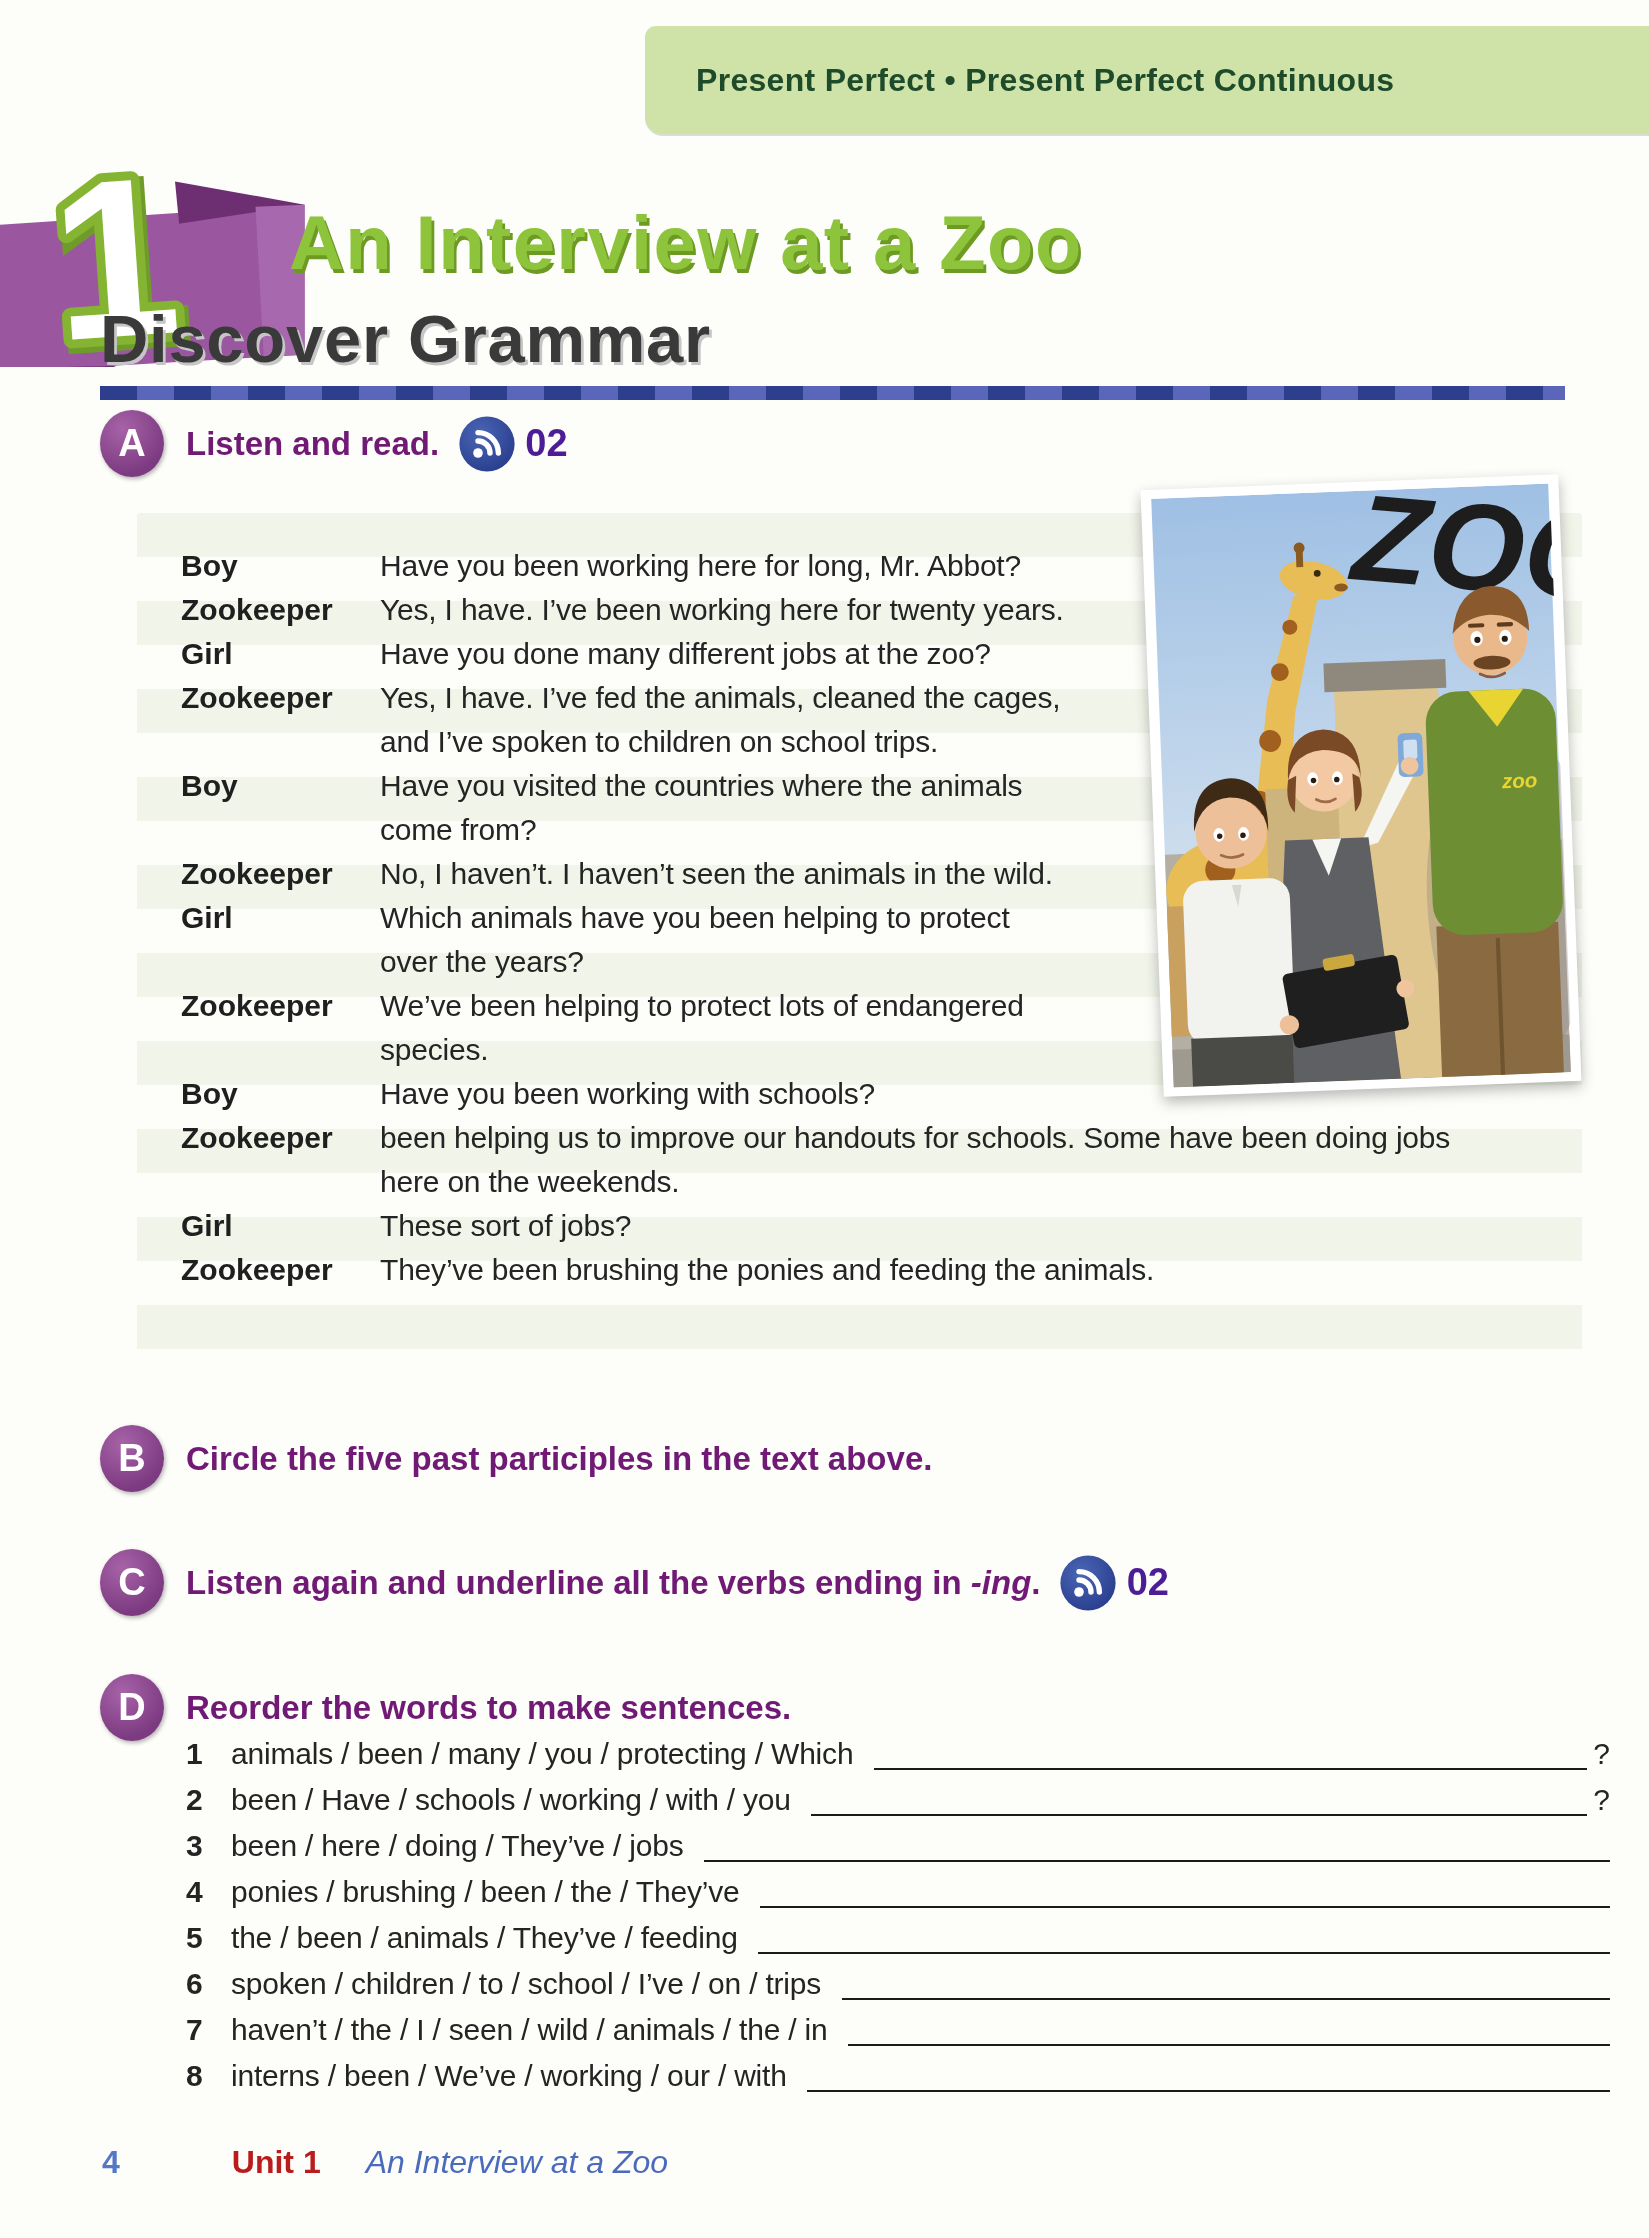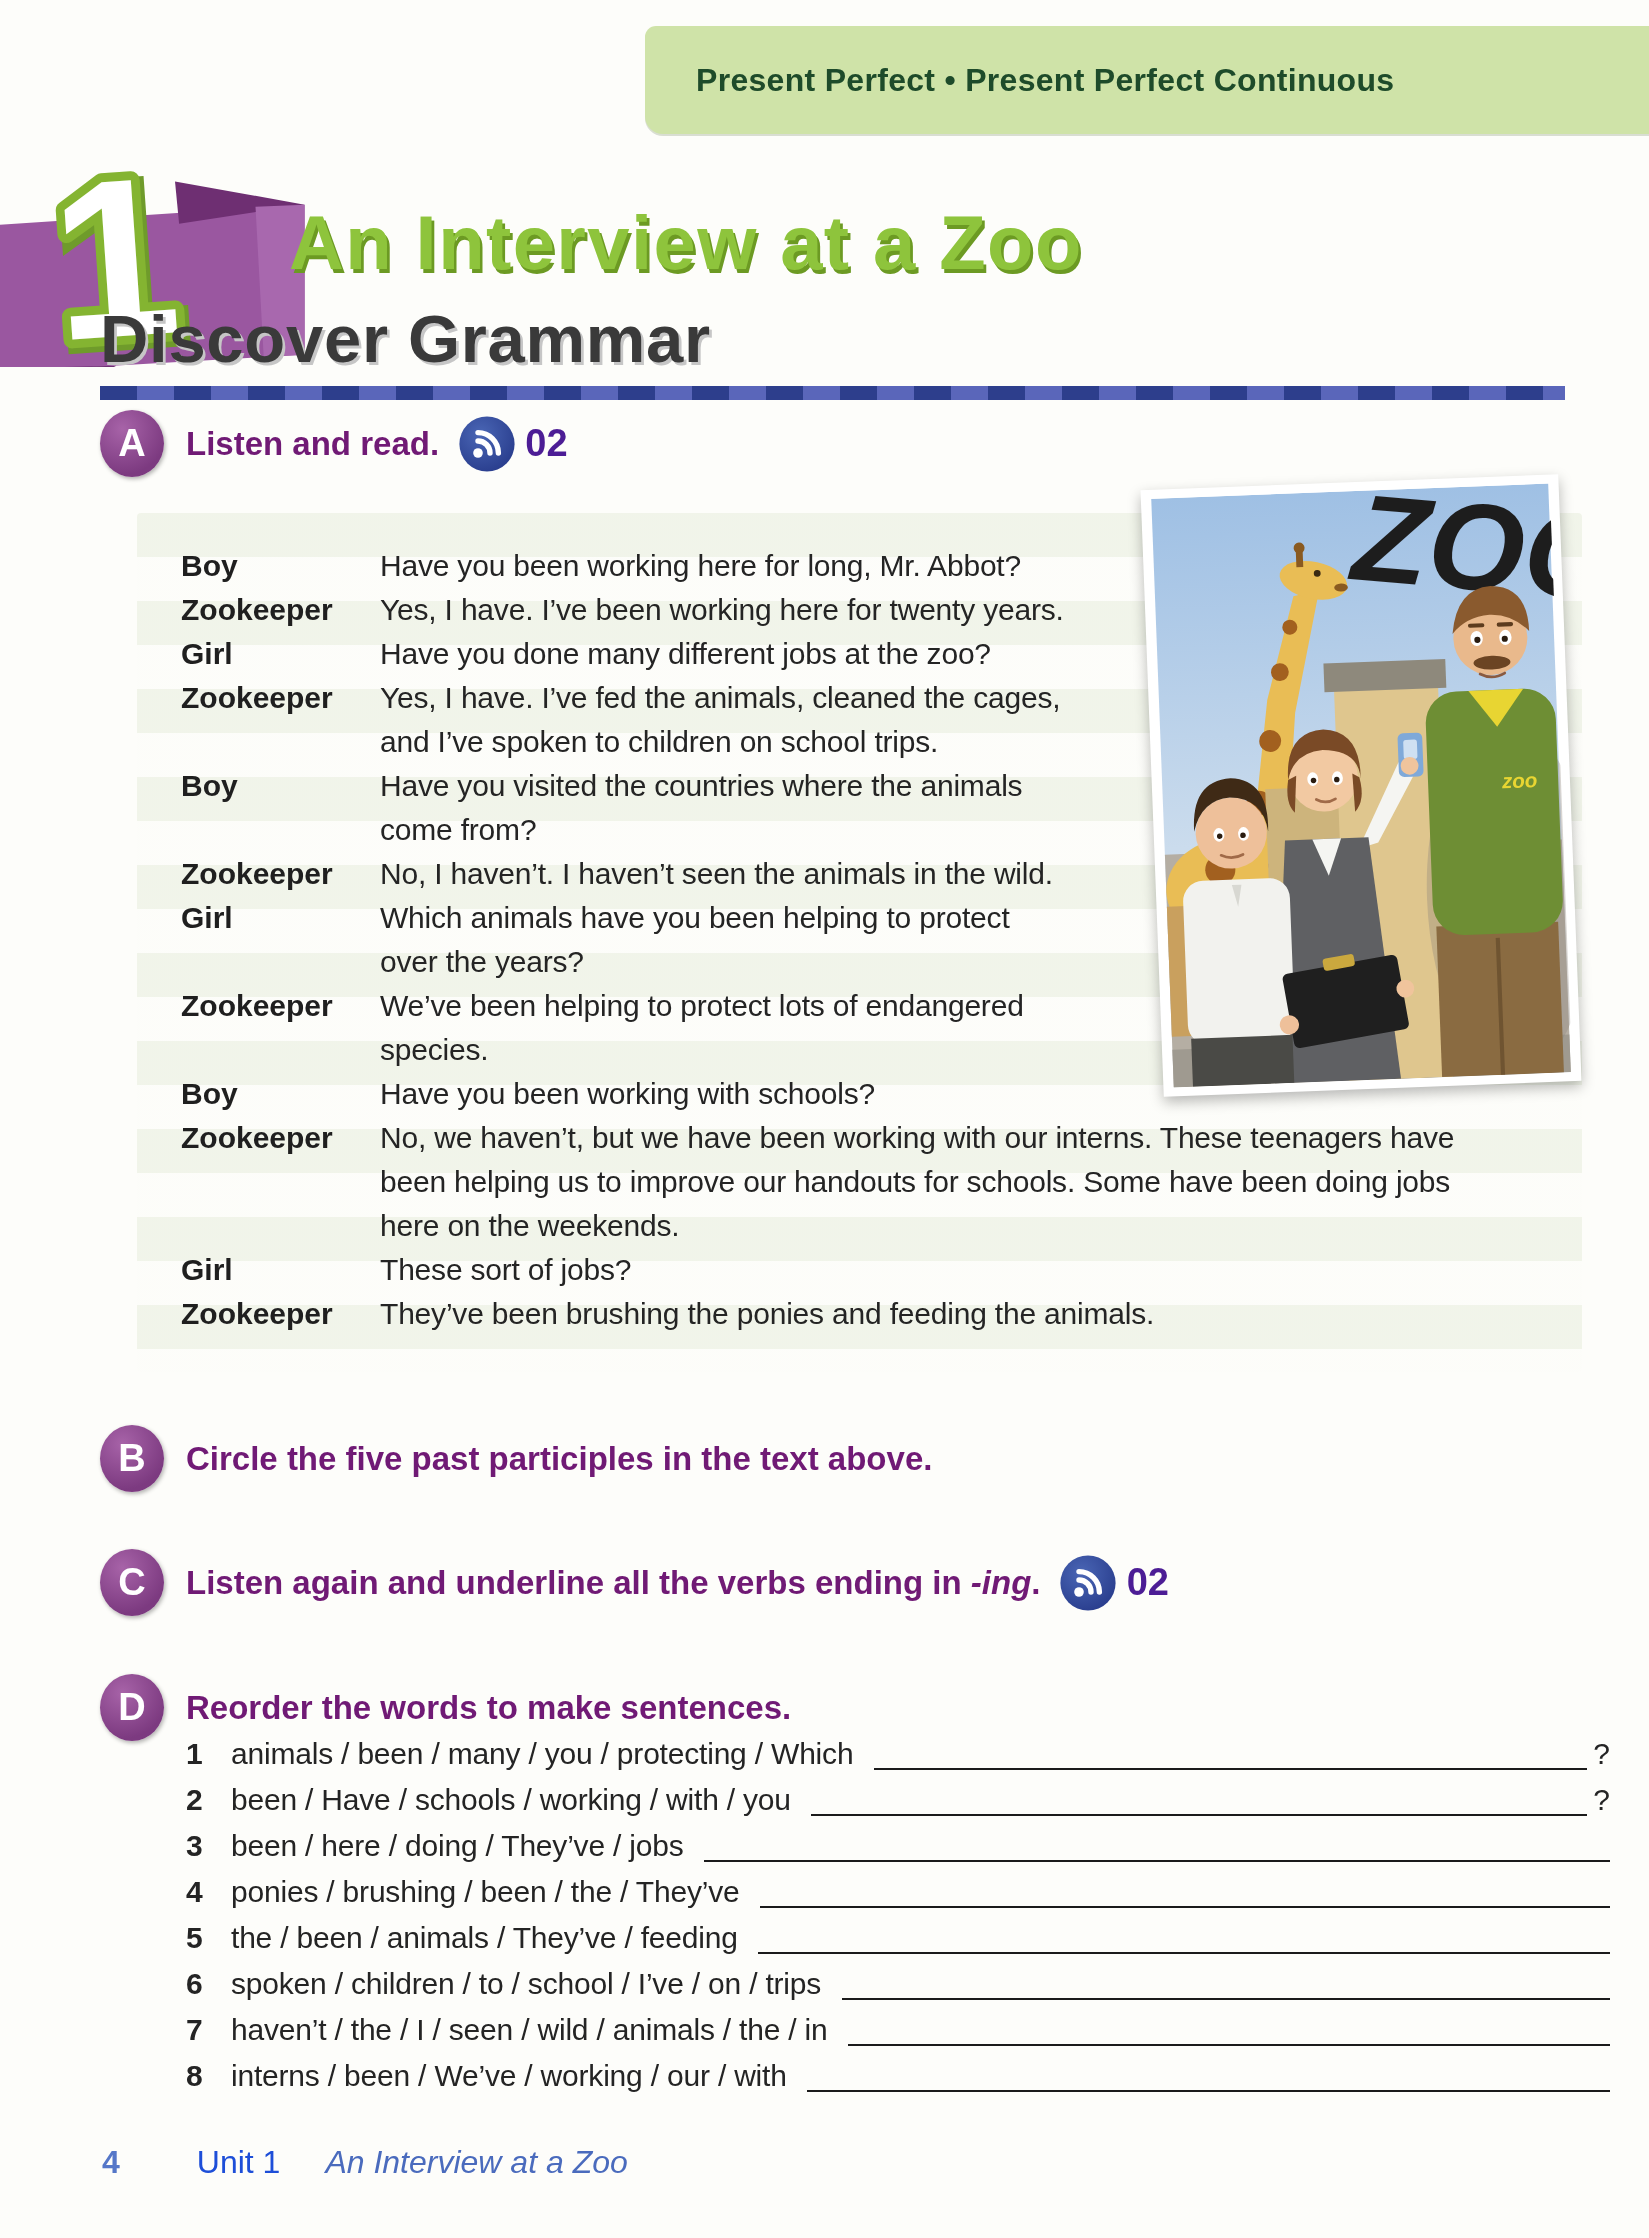--- a/index.html
+++ b/index.html
@@ -71,21 +71,21 @@
   .photo{
     position:absolute; left:1152px; top:482px; width:418px; height:607px;
     background:#fff; padding:9px; box-sizing:border-box;
     transform:rotate(-2.2deg);
     box-shadow:0 5.5px 13.7px rgba(0,0,0,.28);
   }
   .photo svg{ width:100%; height:100%; display:block; }
   
   .footer{ position:absolute; left:102px; top:2144px; display:flex; align-items:baseline; font-size:32px; white-space:nowrap; }
   .page-num{ color:#5577c8; font-weight:bold; }
-  .unit-label{ margin-left:77px; font-weight:normal; color:#1d4ed8; }
+  .unit-label{ margin-left:112px; font-weight:bold; color:#b91c1c; }
   .footer-title{ margin-left:45px; font-style:italic; color:#4a6bbd; }
 </style>
 </head>
 <body>
 
 <div id="page">
 
   <div class="banner">
     <span>Present Perfect • Present Perfect Continuous</span>
   </div>
@@ -182,21 +182,20 @@
       </div>
       <div class="dlg-row">
         <div class="dlg-speaker">Boy</div>
         <div class="dlg-text">
           <div class="dlg-line">Have you been working with schools?</div>
         </div>
       </div>
       <div class="dlg-row">
         <div class="dlg-speaker">Zookeeper</div>
         <div class="dlg-text">
-          <div class="dlg-line">No, we haven’t, but we have been working with our interns. These teenagers have</div>
           <div class="dlg-line">been helping us to improve our handouts for schools. Some have been doing jobs</div>
           <div class="dlg-line">here on the weekends.</div>
         </div>
       </div>
       <div class="dlg-row">
         <div class="dlg-speaker">Girl</div>
         <div class="dlg-text">
           <div class="dlg-line">These sort of jobs?</div>
         </div>
       </div>

